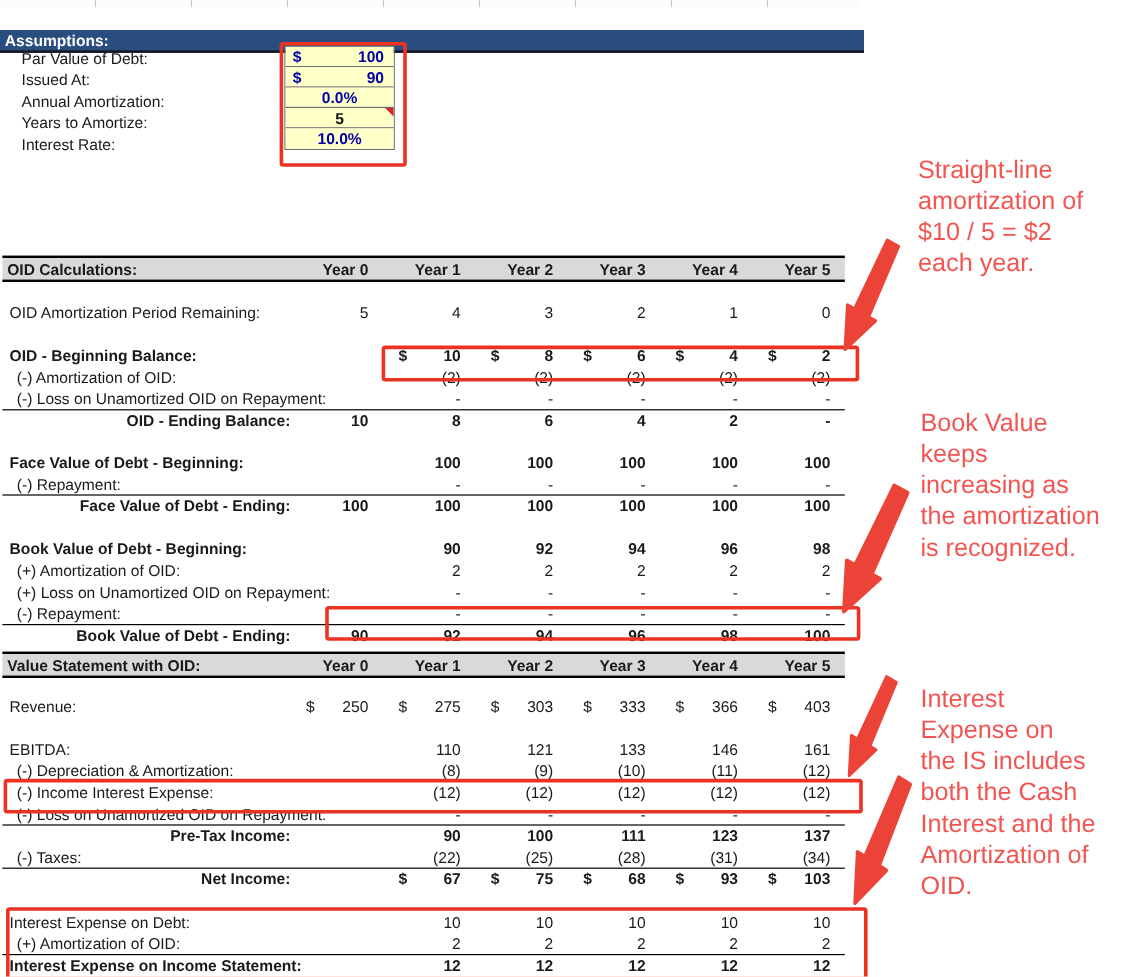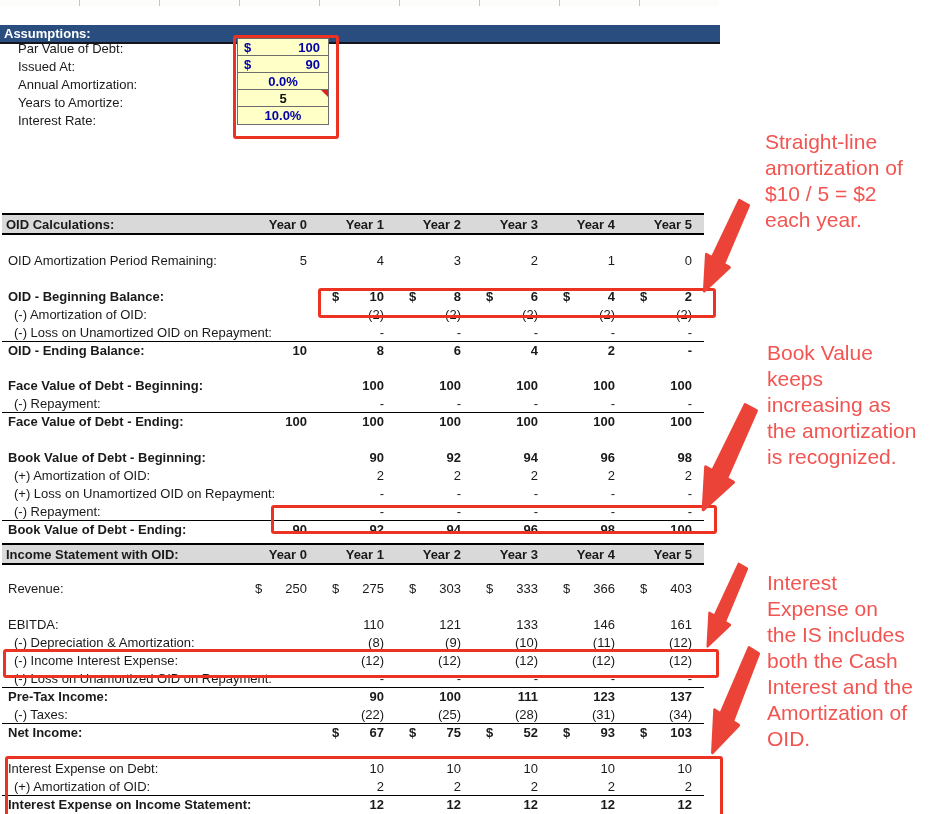--- a/index.html
+++ b/index.html
@@ -28,21 +28,21 @@
     border-left:7px solid transparent;border-top:7px solid #d22;}
   
   .tablesec{position:absolute;left:2px;width:702px;}
   .thead{display:flex;height:22px;background:#D9D9D9;border-top:2px solid #000;
     border-bottom:2px solid #000;box-sizing:border-box;align-items:center;
     font-size:13px;font-weight:bold;}
   .thlbl{width:240px;padding-left:4px;box-sizing:border-box;}
   .thcell{width:77px;text-align:right;padding-right:12px;box-sizing:border-box;}
   .row{display:flex;height:18px;align-items:center;font-size:13px;box-sizing:border-box;}
   .row.bold{font-weight:bold;}
-  .row.topline{border-top:1.5px solid #000;}
+  .row.topline{border-top:1.5px solid #000;text-align:right;}
   .lbl{width:240px;padding-left:6px;box-sizing:border-box;white-space:nowrap;}
   .lbl.ind{padding-left:12px;}
   .cell{width:77px;position:relative;display:flex;align-items:center;
     justify-content:flex-end;padding-right:12px;box-sizing:border-box;}
   .cell .ds{position:absolute;left:13px;}
   .sp{width:100%;}
   
   .redbox{position:absolute;border:3px solid #EC3323;border-radius:3px;pointer-events:none;}
   
   .annot{position:absolute;color:#F25551;font-size:21px;line-height:26px;white-space:nowrap;}
@@ -385,21 +385,21 @@
         <div class="cell">
           <span class="val">98</span>
         </div>
         <div class="cell">
           <span class="val">100</span>
         </div>
       </div>
     </div>
   <div class="tablesec" id="issec" style="top:543px">
       <div class="thead">
-        <div class="thlbl">Income Statement with OID:</div>
+        <div class="thlbl">Value Statement with OID:</div>
         <div class="thcell">Year 0</div>
         <div class="thcell">Year 1</div>
         <div class="thcell">Year 2</div>
         <div class="thcell">Year 3</div>
         <div class="thcell">Year 4</div>
         <div class="thcell">Year 5</div>
       </div>
       <div class="sp" style="height: 14px;"></div>
       <div class="row">
         <div class="lbl">Revenue:</div>
@@ -563,21 +563,21 @@
         <div class="cell">
           <span class="ds">$</span>
           <span class="val">67</span>
         </div>
         <div class="cell">
           <span class="ds">$</span>
           <span class="val">75</span>
         </div>
         <div class="cell">
           <span class="ds">$</span>
-          <span class="val">52</span>
+          <span class="val">68</span>
         </div>
         <div class="cell">
           <span class="ds">$</span>
           <span class="val">93</span>
         </div>
         <div class="cell">
           <span class="ds">$</span>
           <span class="val">103</span>
         </div>
       </div>

